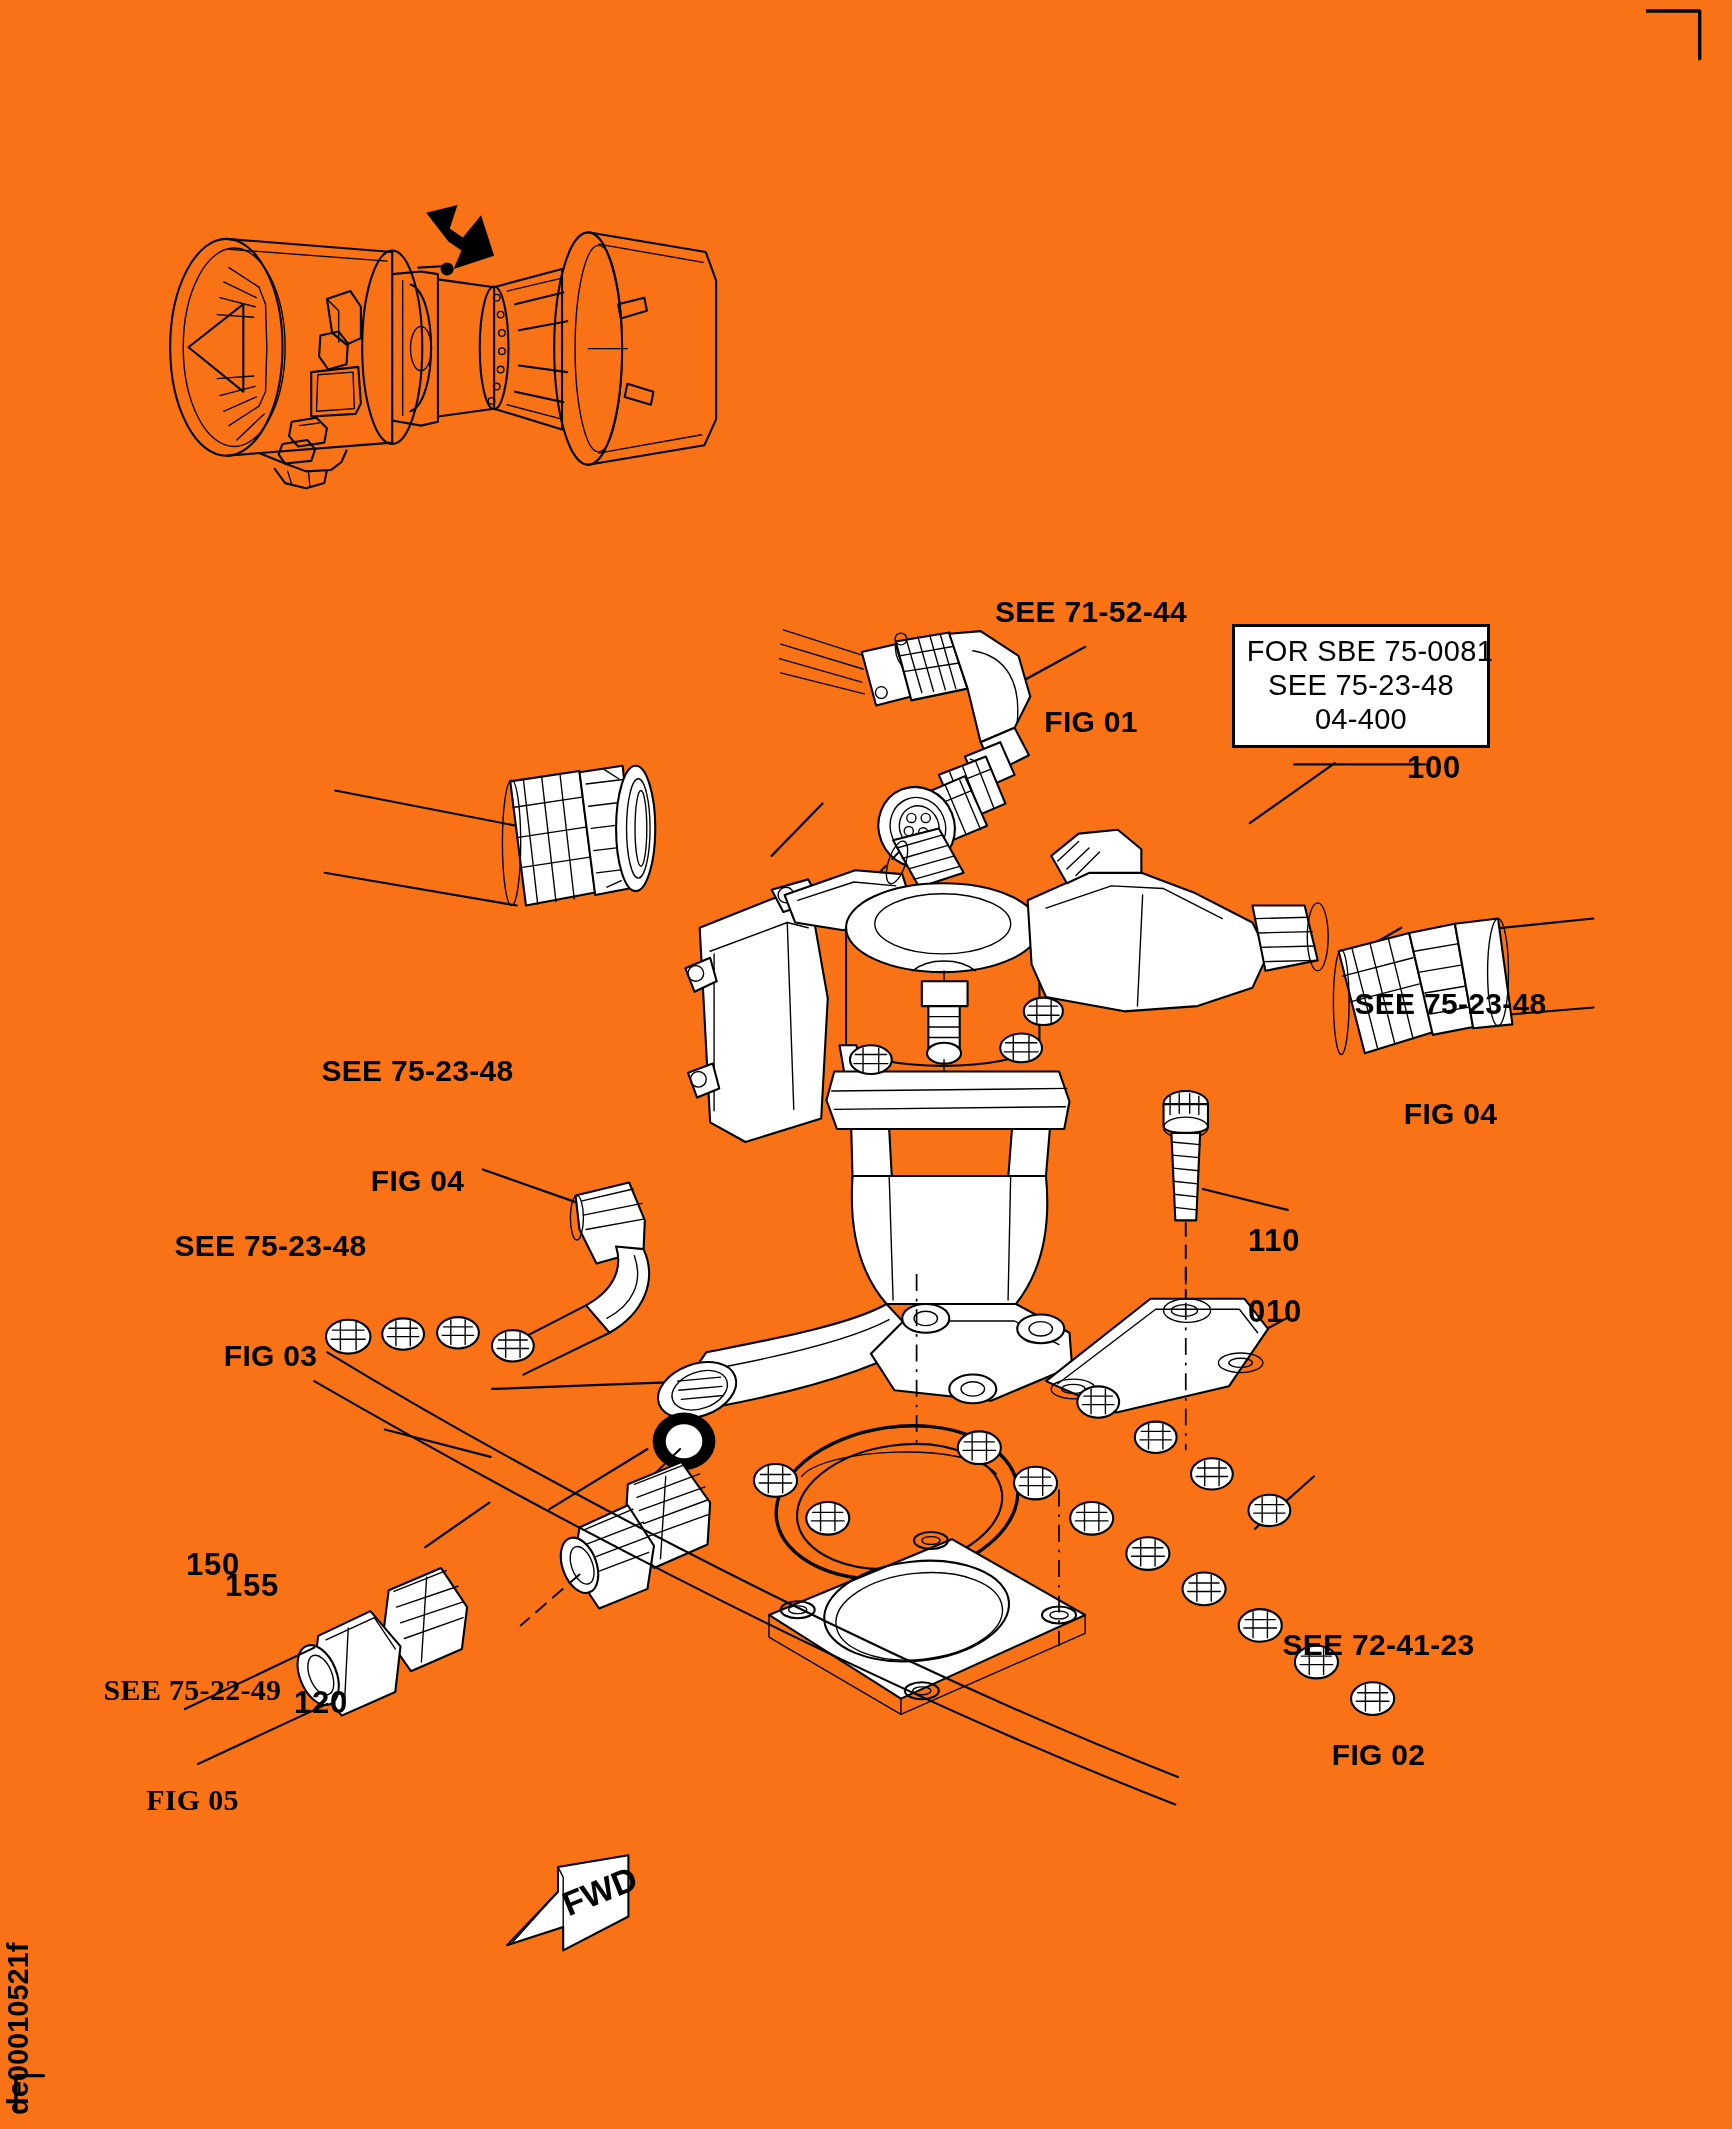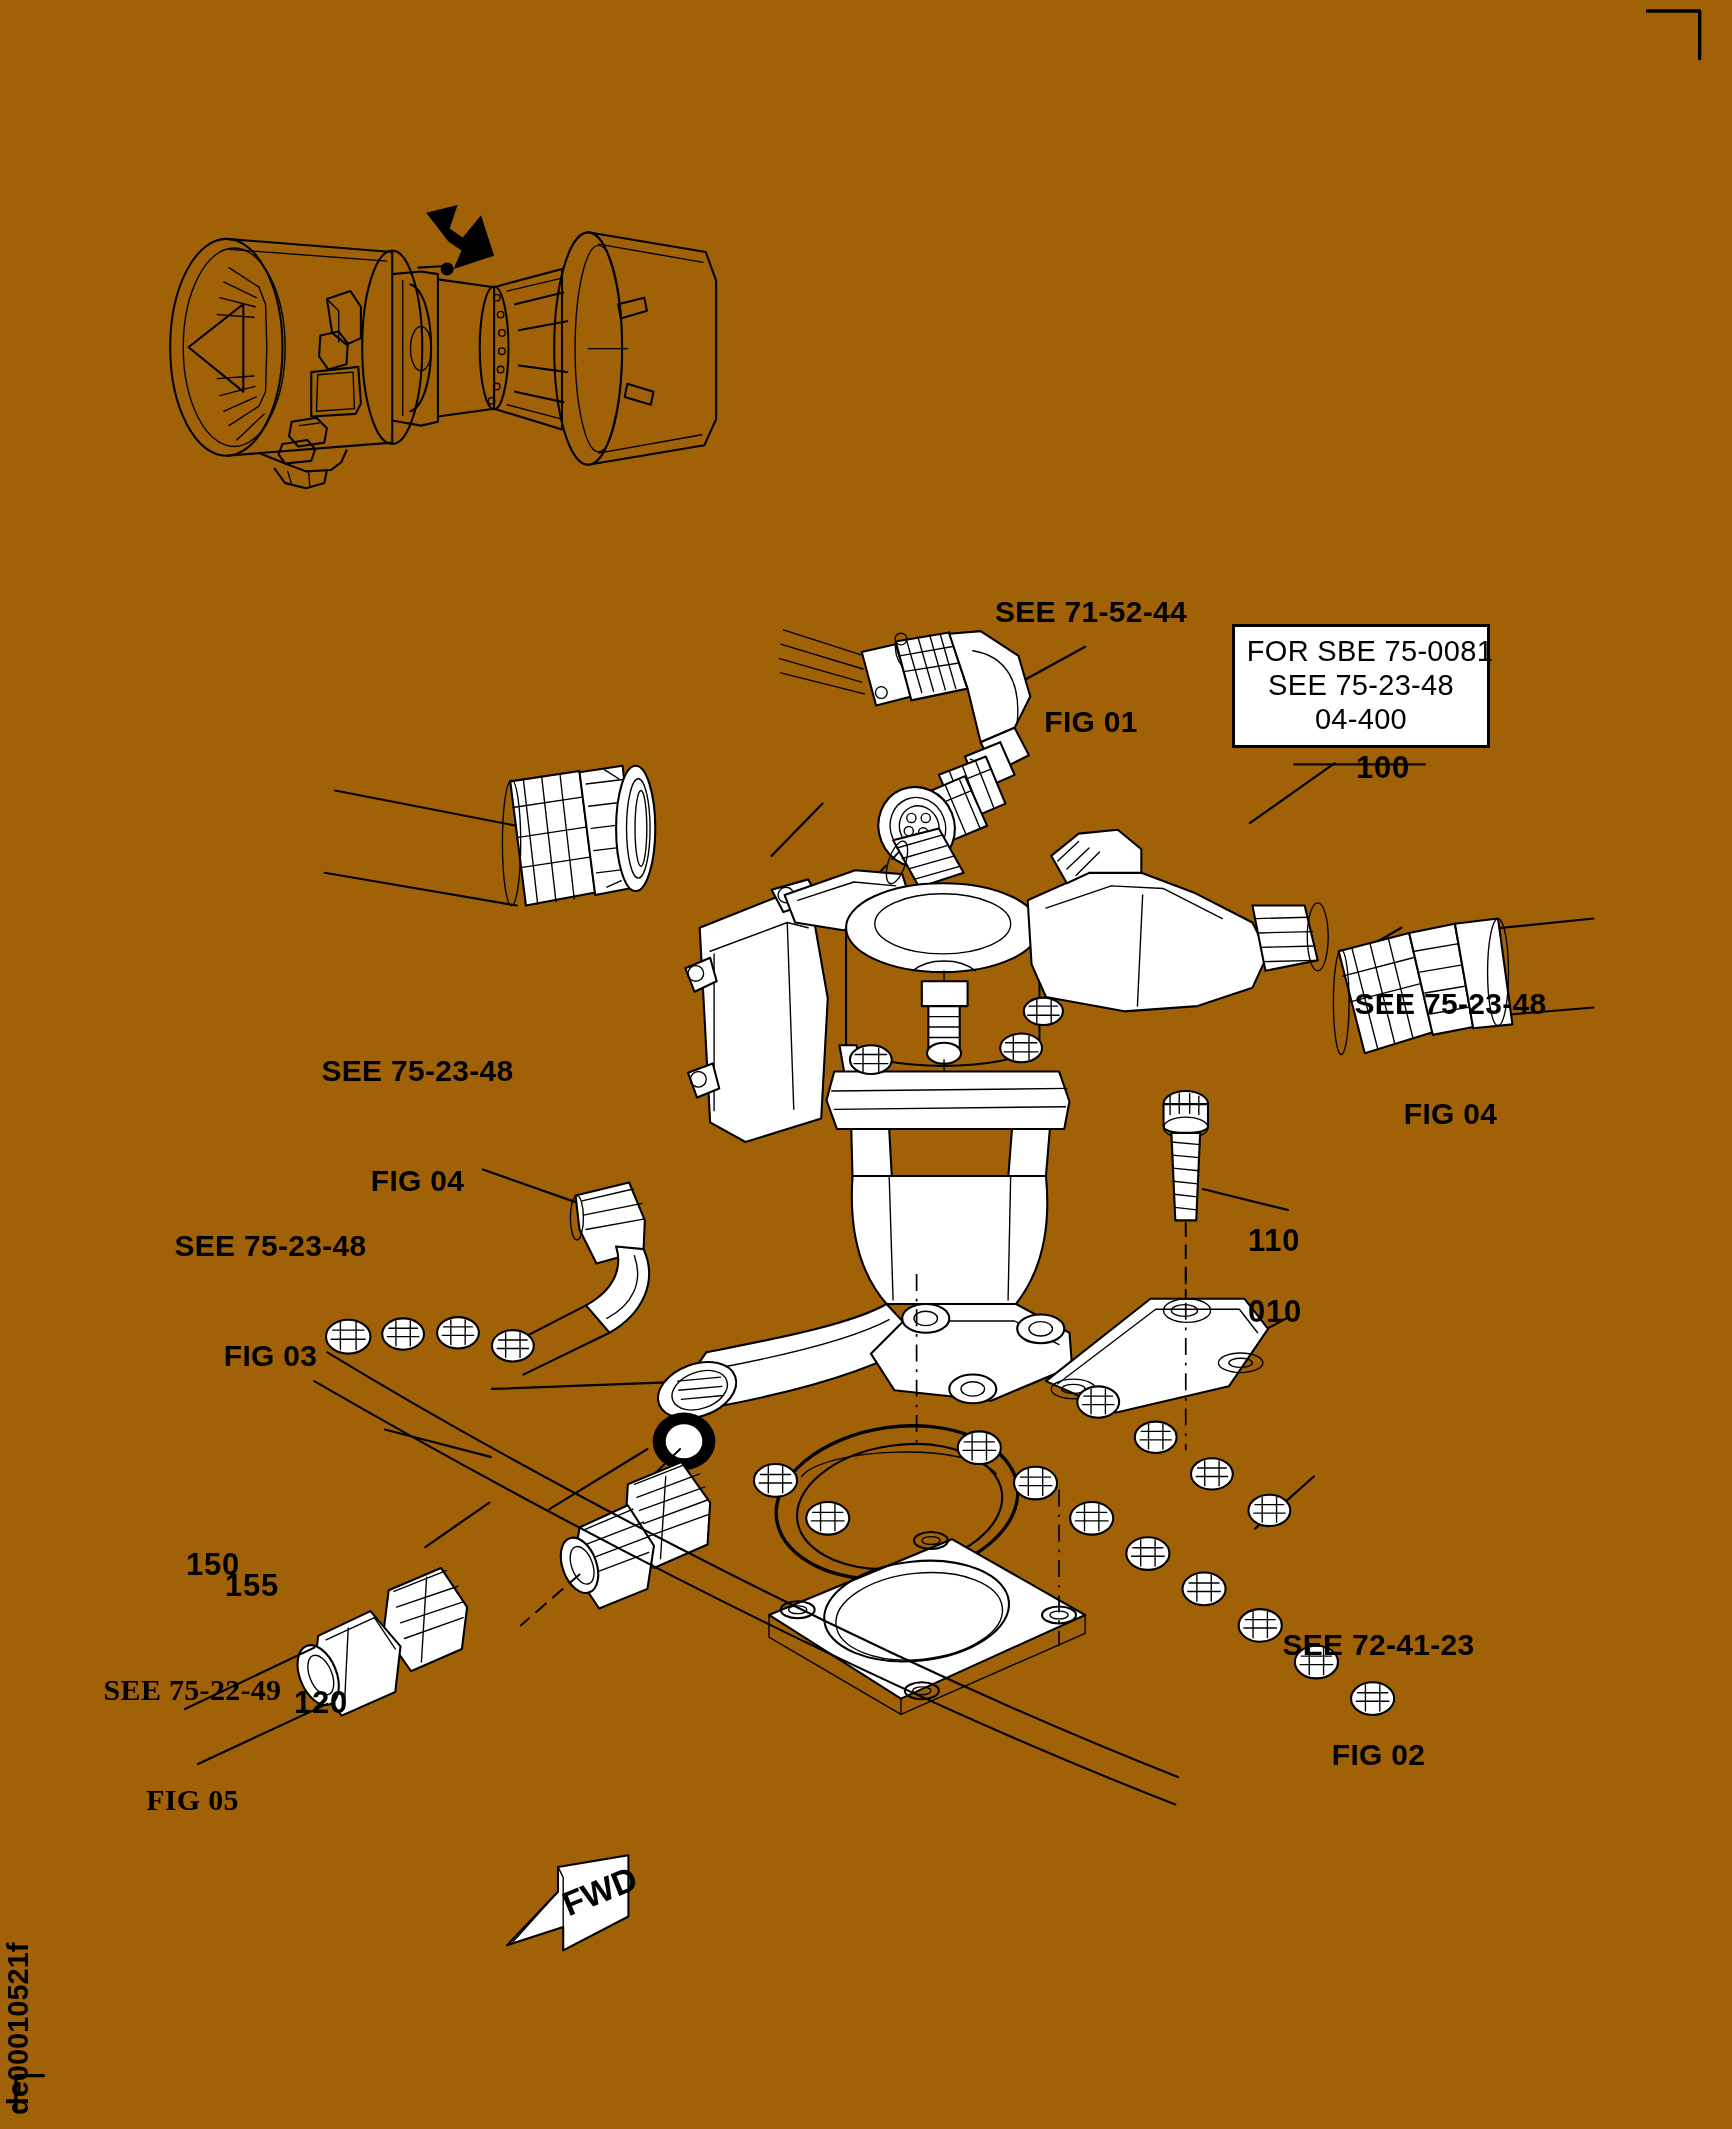--- a/index.html
+++ b/index.html
@@ -4,21 +4,21 @@
 <style>
   html, body {
     margin: 0;
     padding: 0;
     background: #ffffff;
   }
   #page {
     position: relative;
     width: 1732px;
     height: 2129px;
-    background: #a16207;
+    background: #f97316;
     font-family: "Liberation Sans", sans-serif;
     color: #000000;
     overflow: hidden;
   }
   .abs { position: absolute; }
   .lbl {
     font-family: "Liberation Sans", sans-serif;
     font-size: 30px;
     font-weight: 600;
     letter-spacing: 0.3px;
@@ -727,21 +727,21 @@
   </div>
 
   <div class="abs" style="left:1232px; top:624px; width:258px;">
     <div class="noteboxwrap">
       <div class="noteline">FOR SBE 75-0081</div>
       <div class="noteline">SEE 75-23-48</div>
       <div class="noteline">04-400</div>
     </div>
   </div>
 
-  <div class="abs num" style="left:1356px; top:750px;">100</div>
+  <div class="abs num" style="left:1407px; top:750px;">100</div>
 
   <div class="abs lbl ctr" style="left:1320px; top:913px; width:261px;">
     <div>SEE 75-23-48</div>
     <div>FIG 04</div>
   </div>
 
   <div class="abs lbl ctr" style="left:287px; top:980px; width:261px;">
     <div>SEE 75-23-48</div>
     <div>FIG 04</div>
   </div>

